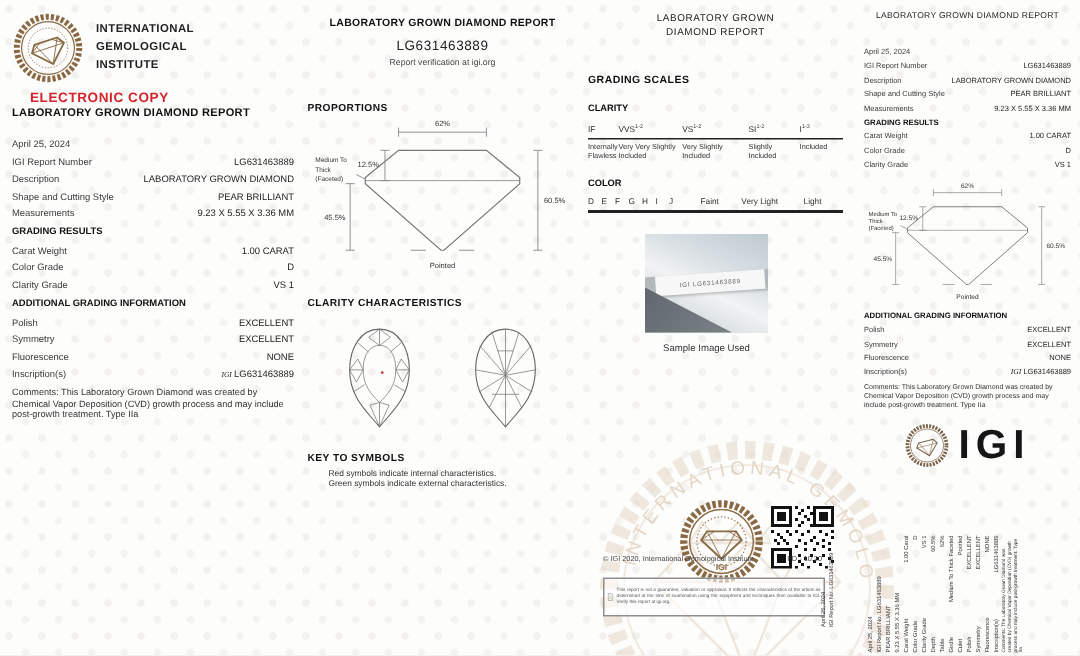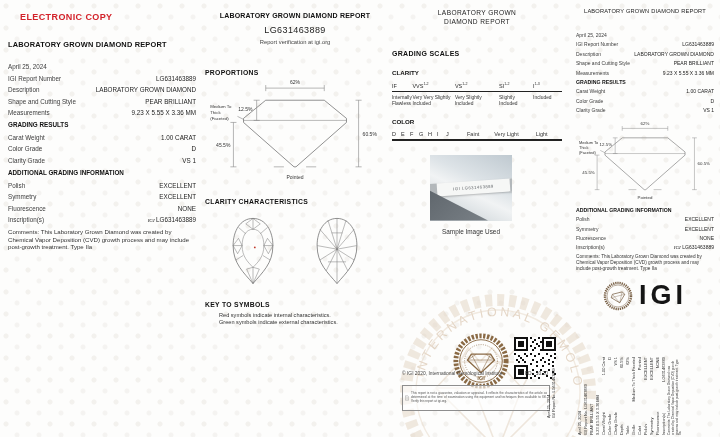--- a/index.html
+++ b/index.html
@@ -16,21 +16,21 @@
   
   .row{display:flex;justify-content:space-between;align-items:flex-start;margin-bottom:4.6px;}
   .lbl{color:#3c3c3c;}
   .val{text-align:right;color:#1d1d1d;max-width:58%;}
   .sechead{font-weight:bold;color:#111;margin:5px 0 5.5px;}
   .rule{height:1.6px;background:#222;margin:2px 0 3px;}
   
   #p1{left:8px;width:188px;font-size:6.3px;}
   #p1 .orghead{display:flex;align-items:flex-start;}
   #p1 .orgname{font-size:7.6px;font-weight:bold;line-height:12px;letter-spacing:.3px;margin-left:8px;margin-top:5px;color:#222;}
-  #p1 .ecopy{color:#d3222a;font-weight:bold;font-size:9px;letter-spacing:.4px;margin:4px 0 18px 12px;}
+  #p1 .ecopy{color:#d3222a;font-weight:bold;font-size:9px;letter-spacing:.4px;margin:4px 0 0 12px;}
   #p1 .rtitle{font-weight:bold;font-size:7.4px;letter-spacing:.2px;margin-bottom:14px;color:#111;}
   #p1 .comments{font-size:6.1px;line-height:7.6px;margin-top:2px;color:#333;}
   .igi-mini{font-family:"Liberation Serif",serif;font-style:italic;font-size:5px;margin-right:1.5px;color:#222;}
   
   #p2{left:205px;width:180px;text-align:center;}
   #p2 .rtitle{font-weight:bold;font-size:7px;letter-spacing:.2px;margin-top:4px;color:#111;}
   #p2 .rnum{font-size:9px;letter-spacing:.4px;margin-top:6px;color:#222;}
   #p2 .verify{font-size:5.8px;margin-top:4px;color:#444;}
   #p2 .h{font-weight:bold;font-size:6.8px;text-align:left;letter-spacing:.3px;color:#111;}
   #p2 .keylines{font-size:5.6px;text-align:left;margin:4px 0 0 14px;line-height:7.4px;color:#333;}
@@ -102,20 +102,36 @@
     <g fill="none" stroke="#e0d0bd" stroke-width="1.6">
       <path d="M48,106 L72,80 L148,80 L172,106 L110,168 Z"></path>
       <path d="M48,106 L172,106"></path>
       <path d="M72,80 L80,66 L92,80 L104,66 L116,80 L128,66 L140,80"></path>
       <path d="M72,80 L86,106 L110,168 M148,80 L134,106 L110,168 M86,106 L110,80 L134,106"></path>
     </g>
     <text x="110" y="196" font-size="11" fill="#d8c2a7" text-anchor="middle">1975</text>
   </svg>
 
   <div id="p1" class="panel">
+    <div class="orghead">
+      <svg width="48" height="48" viewBox="0 0 60 60">
+        <circle cx="30" cy="30" r="26" fill="none" stroke="#8a6a45" stroke-width="5" stroke-dasharray="2.6,1.7"></circle>
+        <circle cx="30" cy="30" r="22" fill="none" stroke="#8a6a45" stroke-width="1"></circle>
+        <circle cx="30" cy="30" r="16.5" fill="none" stroke="#8a6a45" stroke-width=".8" stroke-dasharray="1,1.5"></circle>
+        <g transform="rotate(-18 30 30)" fill="none" stroke="#8a6a45" stroke-width="1.5">
+          <path d="M20,24 L40,24 L44,30 L30,44 L16,30 Z"></path>
+          <path d="M16,30 L44,30 M20,24 L30,44 L40,24 M25,24 L16,30 M35,24 L44,30" stroke-width=".7"></path>
+        </g>
+      </svg>
+      <div class="orgname">
+        <div>INTERNATIONAL</div>
+        <div>GEMOLOGICAL</div>
+        <div>INSTITUTE</div>
+      </div>
+    </div>
     <div class="ecopy">ELECTRONIC COPY</div>
     <div class="rtitle">LABORATORY GROWN DIAMOND REPORT</div>
 
     <div class="row">
       <span class="lbl">April 25, 2024</span>
     </div>
     <div class="row">
       <span class="lbl">IGI Report Number</span>
       <span class="val">LG631463889</span>
     </div>

